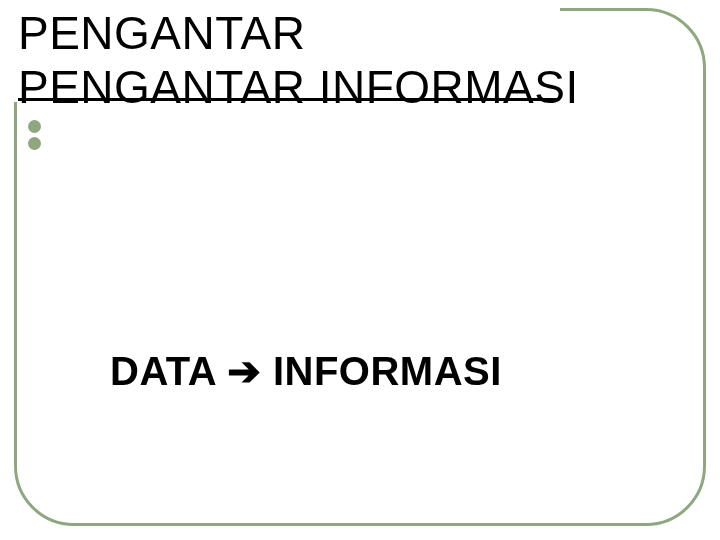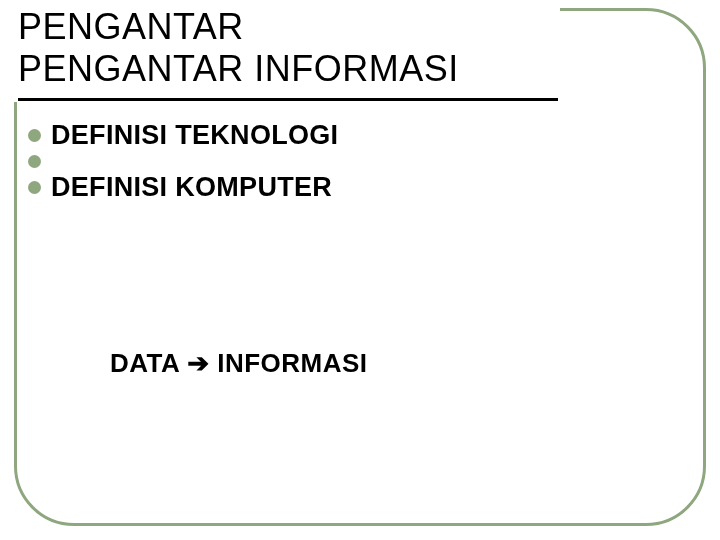--- a/index.html
+++ b/index.html
@@ -27,21 +27,21 @@
     top: 0;
     left: 0;
     width: 560px;
     height: 102px;
     background: #ffffff;
   }
   .slide-title {
     position: absolute;
     top: 6px;
     left: 18px;
-    font-size: 36px;
+    font-size: 46px;
     font-weight: 400;
     color: #000000;
     line-height: 1.18;
     letter-spacing: 0.5px;
   }
   .title-underline {
     position: absolute;
     top: 98px;
     left: 18px;
     width: 540px;
@@ -70,21 +70,21 @@
   .bullet-text {
     font-size: 27px;
     font-weight: bold;
     color: #000000;
     letter-spacing: 0.3px;
   }
   .footer-text {
     position: absolute;
     top: 348px;
     left: 110px;
-    font-size: 26px;
+    font-size: 40px;
     font-weight: bold;
     color: #000000;
     letter-spacing: 0.5px;
   }
   .arrow {
     font-family: Arial, sans-serif;
   }
 </style>
 </head>
 <body>
@@ -94,28 +94,23 @@
 
 <div class="slide-title">
   <span>PENGANTAR</span><br>
   <span>PENGANTAR INFORMASI</span>
 </div>
 <div class="title-underline"></div>
 
 <ul class="bullet-list">
   <li class="bullet-item">
     <span class="bullet-dot"></span>
-    <span class="bullet-text">DEFINISI TEKNOLOGI</span>
   </li>
   <li class="bullet-item">
     <span class="bullet-dot"></span>
-  </li>
-  <li class="bullet-item">
-    <span class="bullet-dot"></span>
-    <span class="bullet-text">DEFINISI KOMPUTER</span>
   </li>
 </ul>
 
 <div class="footer-text">
   <span>DATA</span>
   <span class="arrow">➔</span>
   <span>INFORMASI</span>
 </div>
 
 </body></html>

